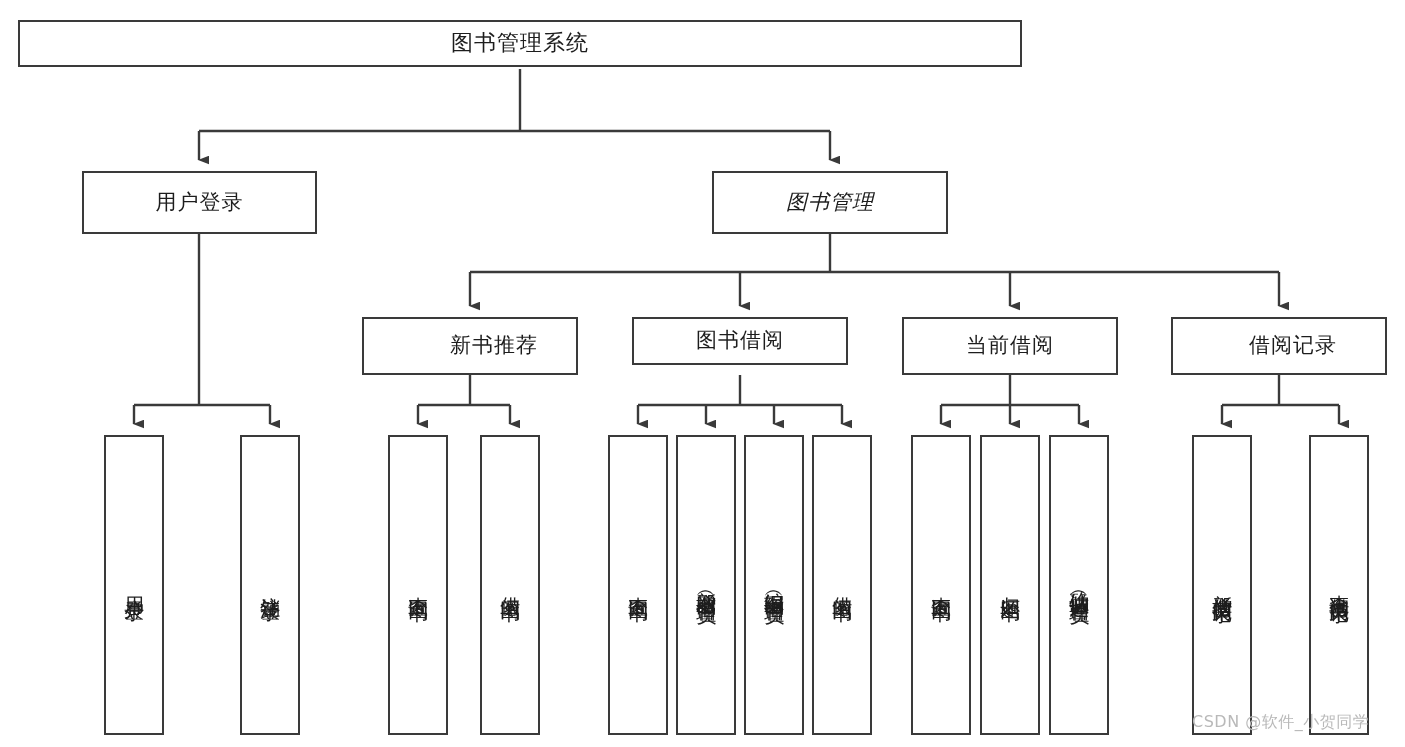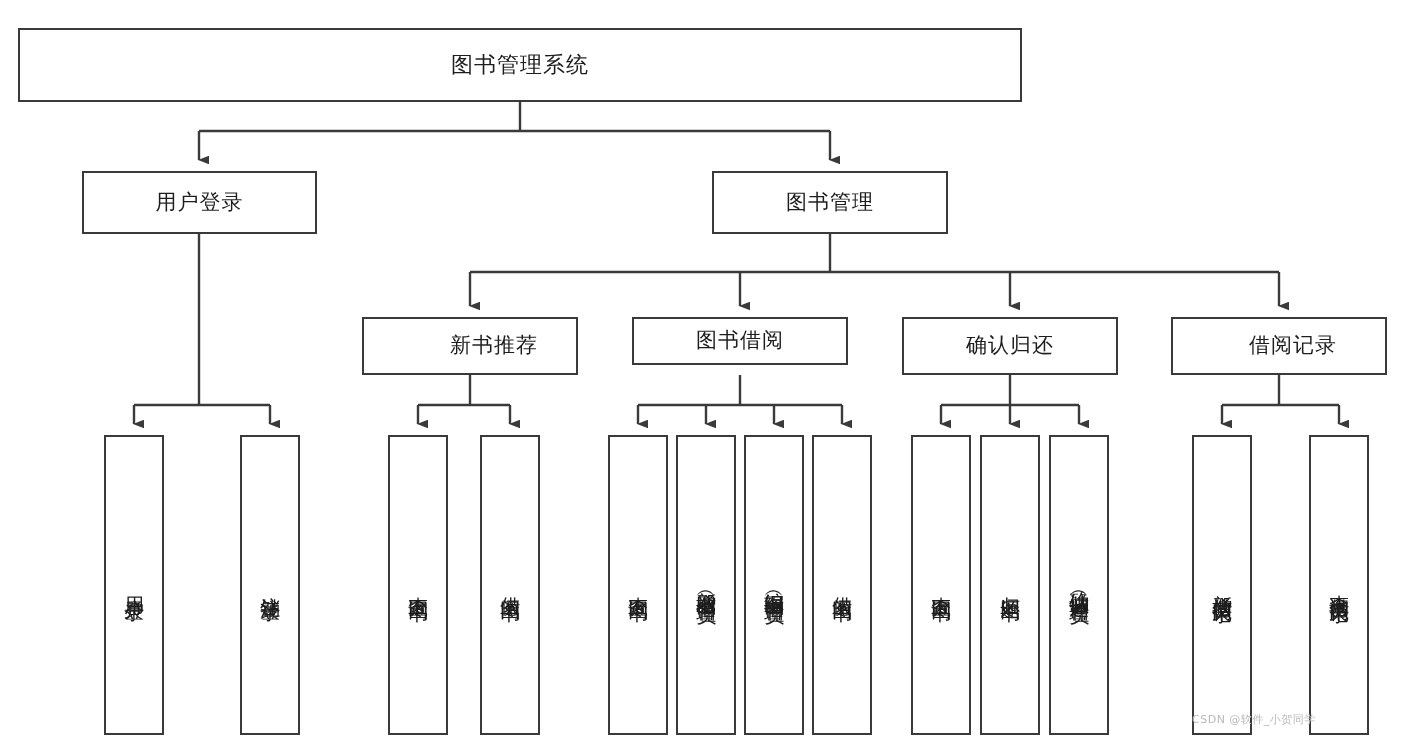--- a/index.html
+++ b/index.html
@@ -58,21 +58,21 @@
   }
   .node-v > .vtext {
     writing-mode: vertical-rl;
     text-orientation: upright;
     display: block;
   }
   .watermark {
     position: absolute;
     left: 1192px;
     top: 712px;
-    font-size: 11px;
+    font-size: 16px;
     color: #b9b9b9;
     white-space: nowrap;
     z-index: 5;
     letter-spacing: 0.5px;
   }
 </style>
 </head>
 <body>
 
 <div id="diagram-root">
@@ -132,31 +132,31 @@
     </g>
 
     <g stroke="#3a3a3a" stroke-width="2.4" fill="none">
       <path d="M 1279 375 L 1279 405"></path>
       <path d="M 1222 405 L 1339 405"></path>
       <path d="M 1222 405 L 1222 424" marker-end="url(#arrowhead)"></path>
       <path d="M 1339 405 L 1339 424" marker-end="url(#arrowhead)"></path>
     </g>
   </svg>
 
-  <div class="node node-h node-root" style="left:18px; top:28px; width:1004px; height:74px;">图书管理系统</div>
+  <div class="node node-h node-root" style="left:18px; top:20px; width:1004px; height:47px;">图书管理系统</div>
 
   <div class="node node-h" style="left:82px; top:171px; width:235px; height:63px;">用户登录</div>
 
-  <div class="node node-h" style="left:712px; top:171px; width:236px; height:63px;">图书管理</div>
+  <div class="node node-h" style="left:712px; top:171px; width:236px; height:63px;font-style:italic;">图书管理</div>
 
   <div class="node node-h" style="left:362px; top:317px; width:216px; height:58px;padding-left:48px;">新书推荐</div>
 
   <div class="node node-h" style="left:632px; top:317px; width:216px; height:48px;">图书借阅</div>
 
-  <div class="node node-h" style="left:902px; top:317px; width:216px; height:58px;">确认归还</div>
+  <div class="node node-h" style="left:902px; top:317px; width:216px; height:58px;">当前借阅</div>
 
   <div class="node node-h" style="left:1171px; top:317px; width:216px; height:58px;padding-left:28px;">借阅记录</div>
 
   <div class="node node-v" style="left:104px; top:435px; width:60px; height:300px;">
     <span class="vtext">用户登录</span>
   </div>
 
   <div class="node node-v" style="left:240px; top:435px; width:60px; height:300px;">
     <span class="vtext">注销登录</span>
   </div>

